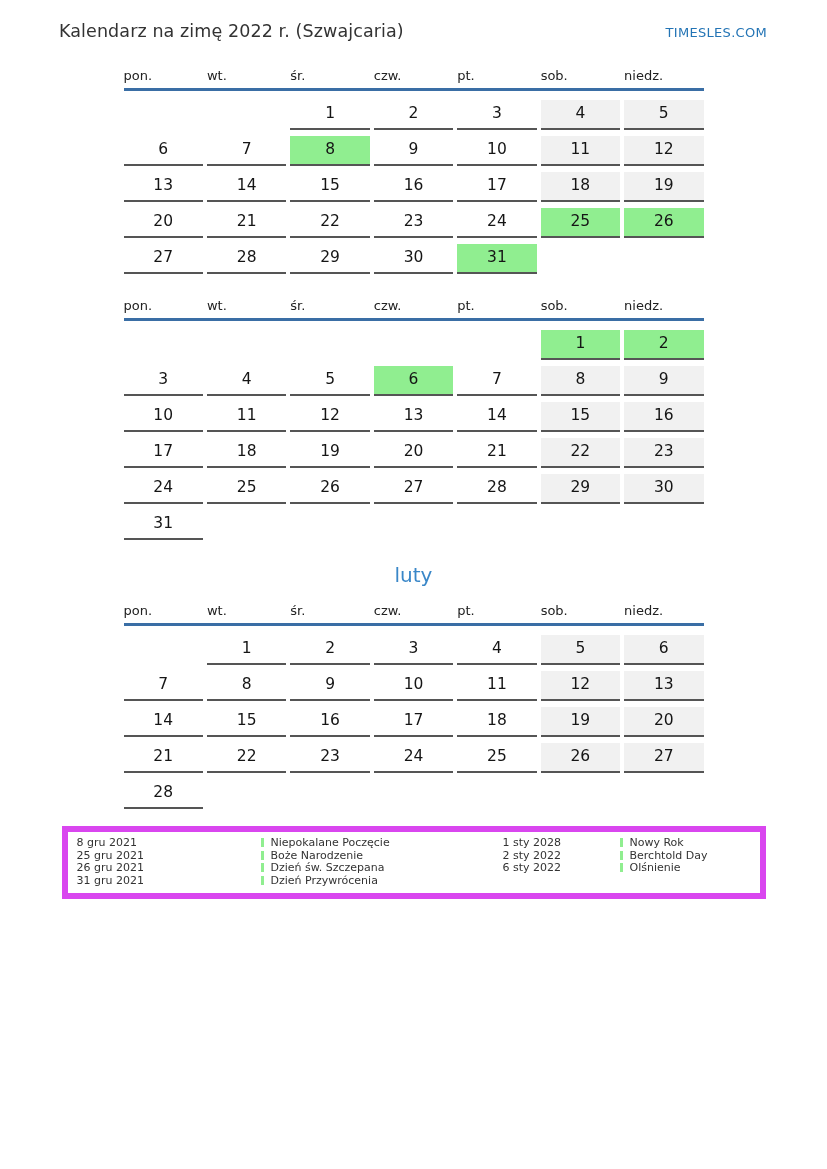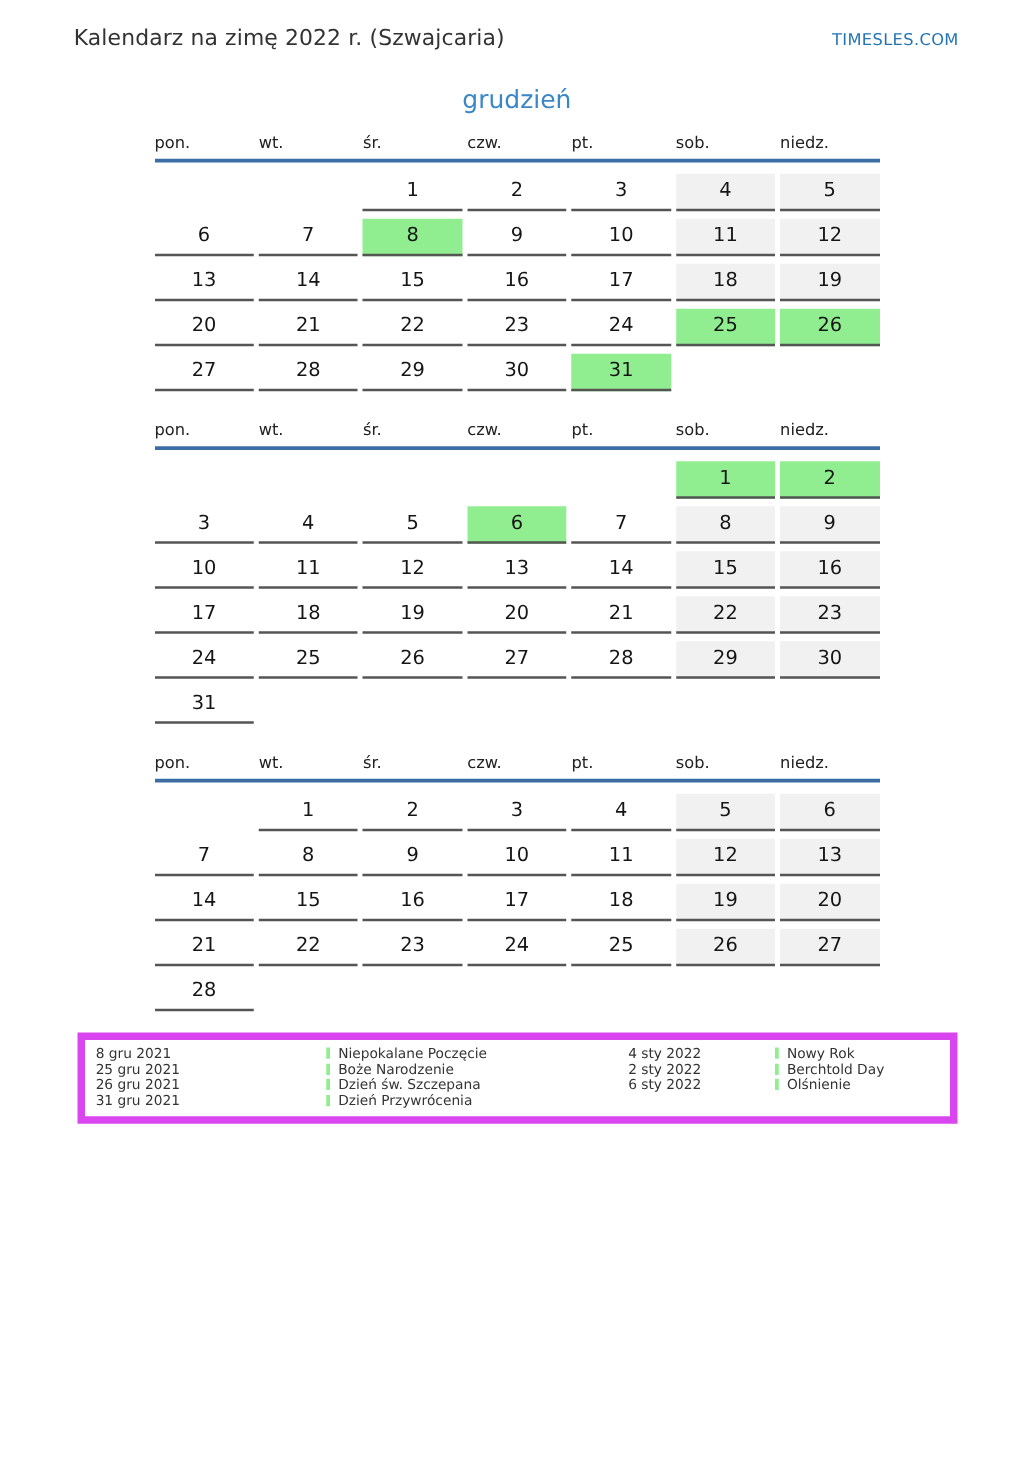--- a/index.html
+++ b/index.html
@@ -50,21 +50,20 @@
 <body>
 
 <div class="page">
 
   <header class="page-header">
     <h1 class="page-title">Kalendarz na zimę 2022 r. (Szwajcaria)</h1>
     <a class="site-link" href="#">TIMESLES.COM</a>
   </header>
 
   <section class="month first">
-    <h2 class="month-title">grudzień</h2>
     <div class="cal">
       <div class="weekdays">
           <div class="weekday">pon.</div>
           <div class="weekday">wt.</div>
           <div class="weekday">śr.</div>
           <div class="weekday">czw.</div>
           <div class="weekday">pt.</div>
           <div class="weekday">sob.</div>
           <div class="weekday">niedz.</div>
         </div>
@@ -162,20 +161,21 @@
           <div class="cell e"></div>
           <div class="cell e"></div>
           <div class="cell e"></div>
           <div class="cell e"></div>
           <div class="cell e"></div>
         </div>
     </div>
   </section>
 
   <section class="month">
+    <h2 class="month-title">luty</h2>
     <div class="cal">
       <div class="weekdays">
           <div class="weekday">pon.</div>
           <div class="weekday">wt.</div>
           <div class="weekday">śr.</div>
           <div class="weekday">czw.</div>
           <div class="weekday">pt.</div>
           <div class="weekday">sob.</div>
           <div class="weekday">niedz.</div>
         </div>
@@ -217,21 +217,21 @@
           <div class="cell e"></div>
           <div class="cell e"></div>
         </div>
     </div>
   </section>
 
   <footer class="legend">
     <div class="legend-grid">
         <div>8 gru 2021</div>
         <div><span class="holiday-bar"></span>Niepokalane Poczęcie</div>
-        <div>4 sty 2022</div>
+        <div>1 sty 2028</div>
         <div><span class="holiday-bar"></span>Nowy Rok</div>
         <div>25 gru 2021</div>
         <div><span class="holiday-bar"></span>Boże Narodzenie</div>
         <div>2 sty 2022</div>
         <div><span class="holiday-bar"></span>Berchtold Day</div>
         <div>26 gru 2021</div>
         <div><span class="holiday-bar"></span>Dzień św. Szczepana</div>
         <div>6 sty 2022</div>
         <div><span class="holiday-bar"></span>Olśnienie</div>
         <div>31 gru 2021</div>

